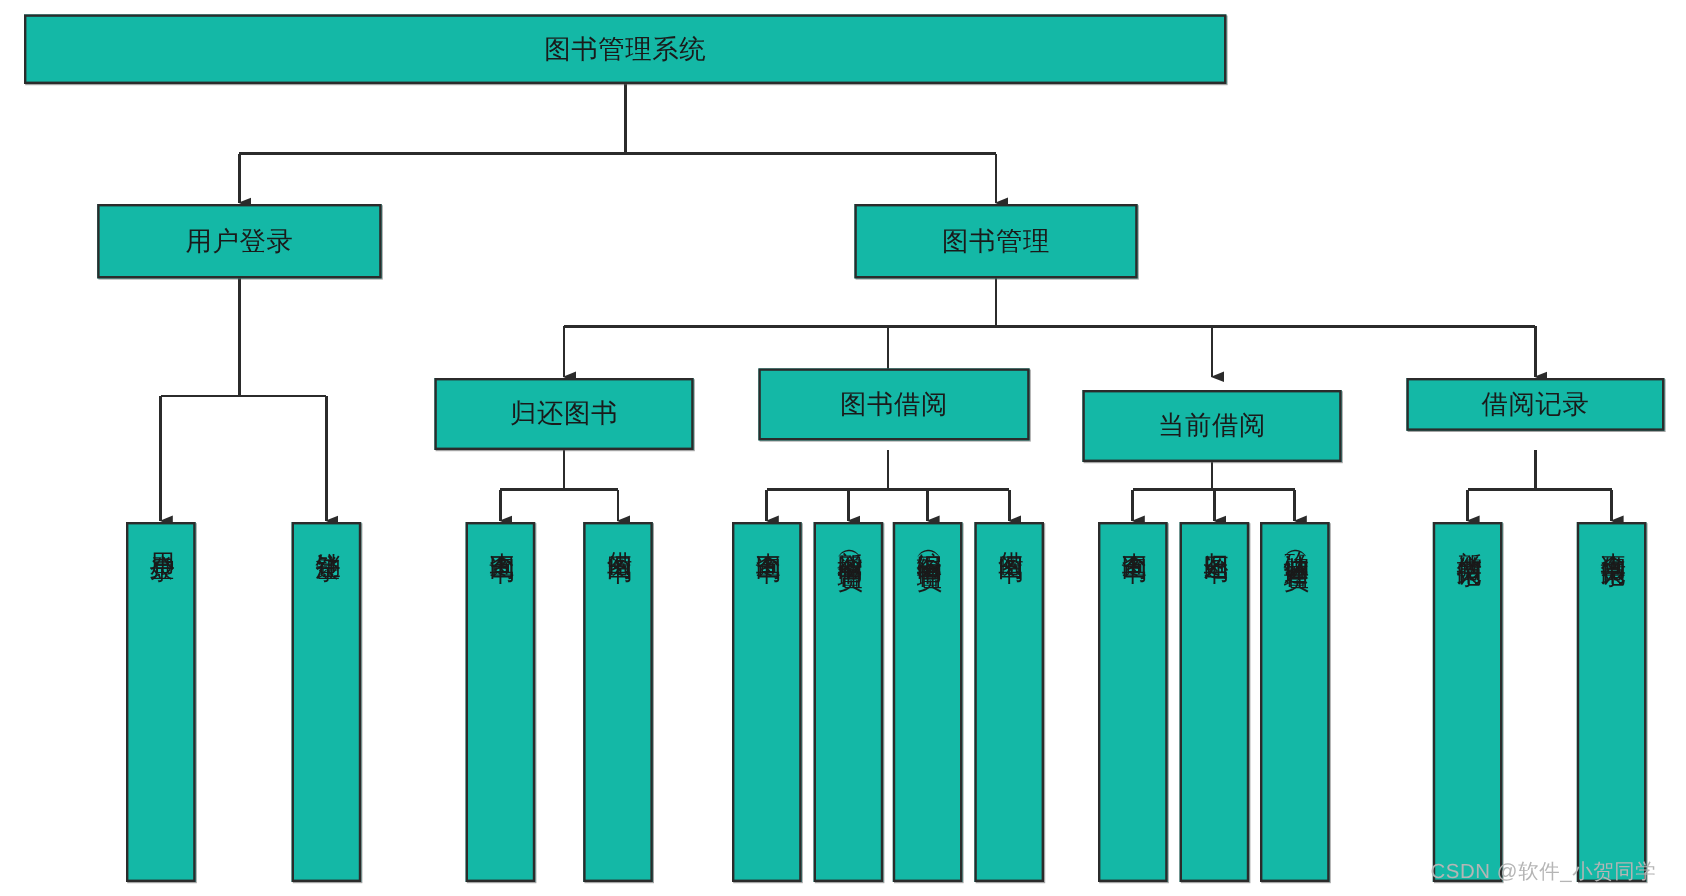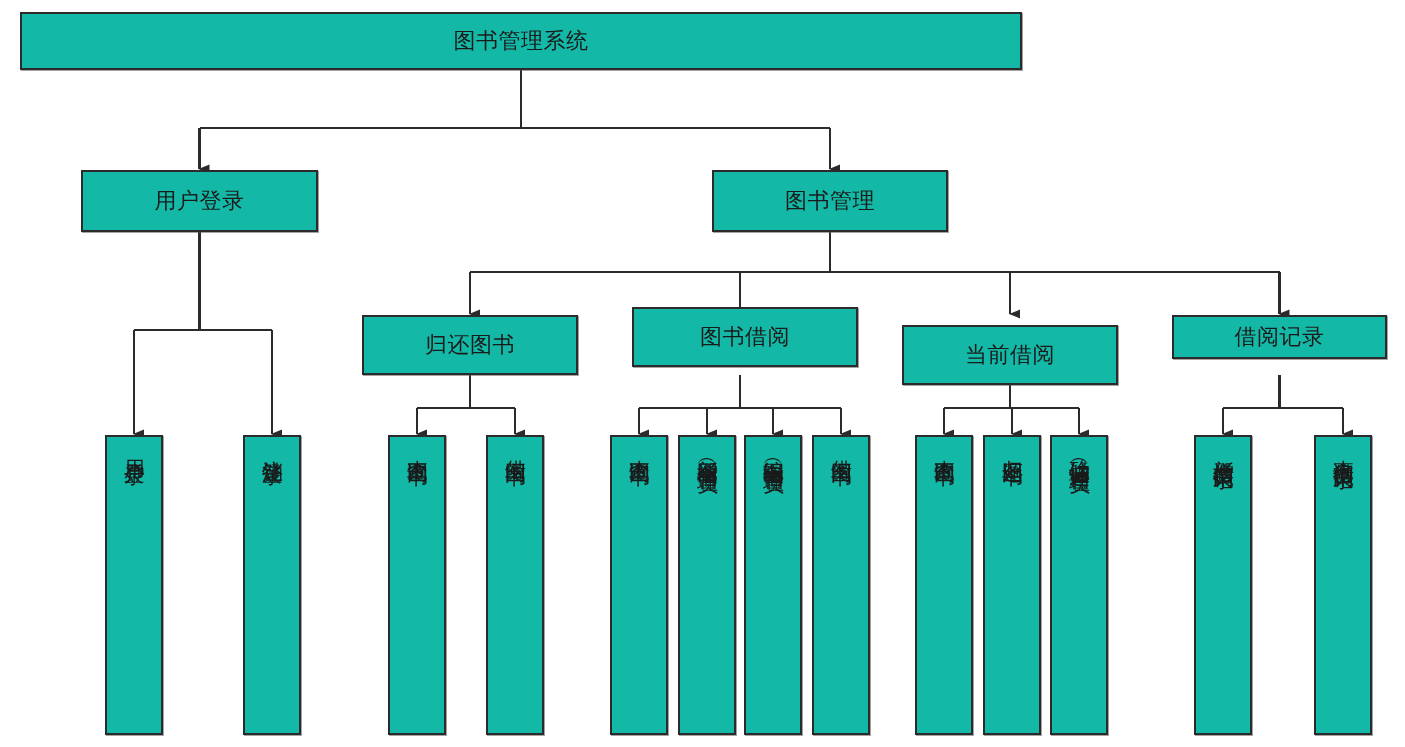--- a/index.html
+++ b/index.html
@@ -176,14 +176,15 @@
         <span class="node-label-v">确认归还（管理员）</span>
       </div>
       <div class="node-box leaf-box" style="left: 1194px; top: 435px; width: 58px; height: 300px;">
         <span class="node-label-v">新增借阅记录</span>
       </div>
       <div class="node-box leaf-box" style="left: 1314px; top: 435px; width: 58px; height: 300px;">
         <span class="node-label-v">查询借阅记录</span>
       </div>
     </div>
 
+  <div class="watermark" style="left: 1192px; top: 715px; color: rgb(181, 181, 181);">CSDN @软件_小贺同学</div>
 
 </div>
 
 </body></html>

